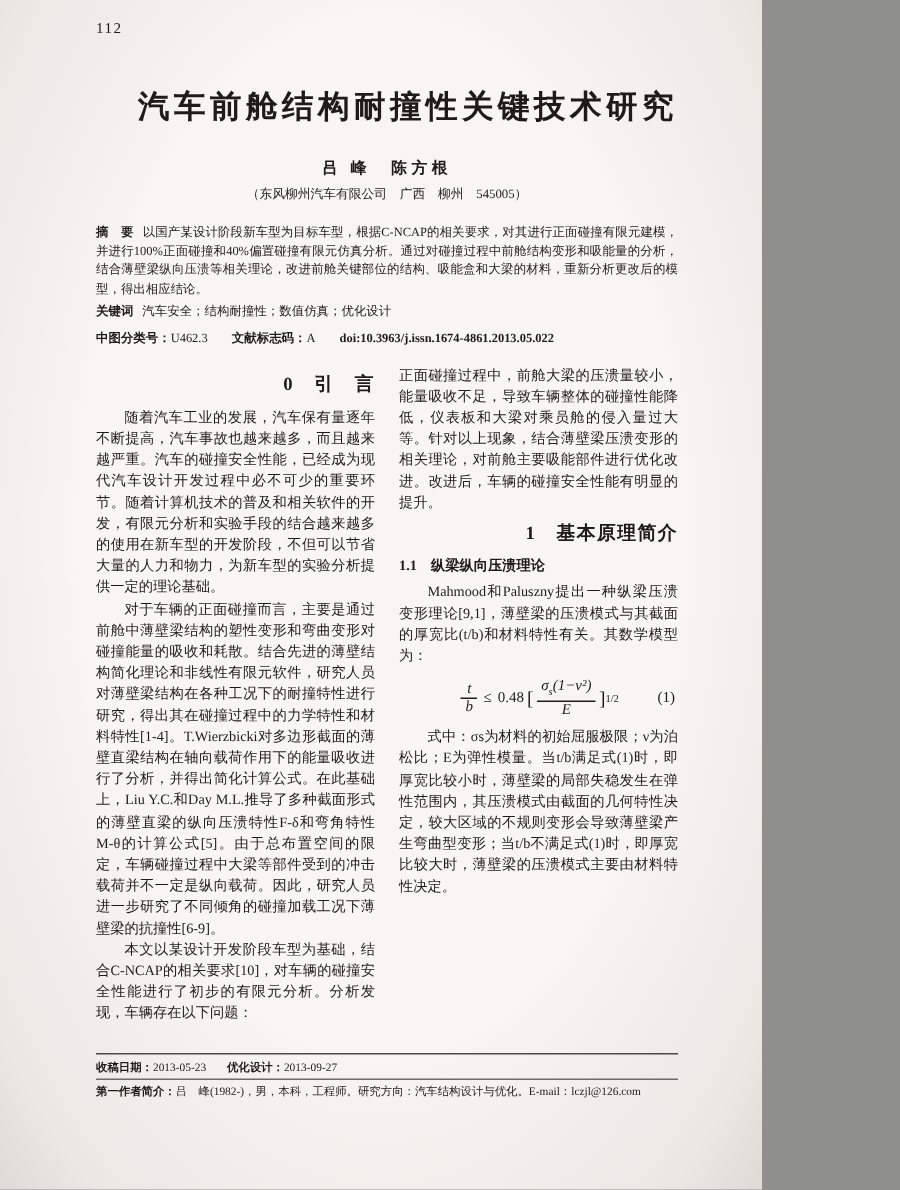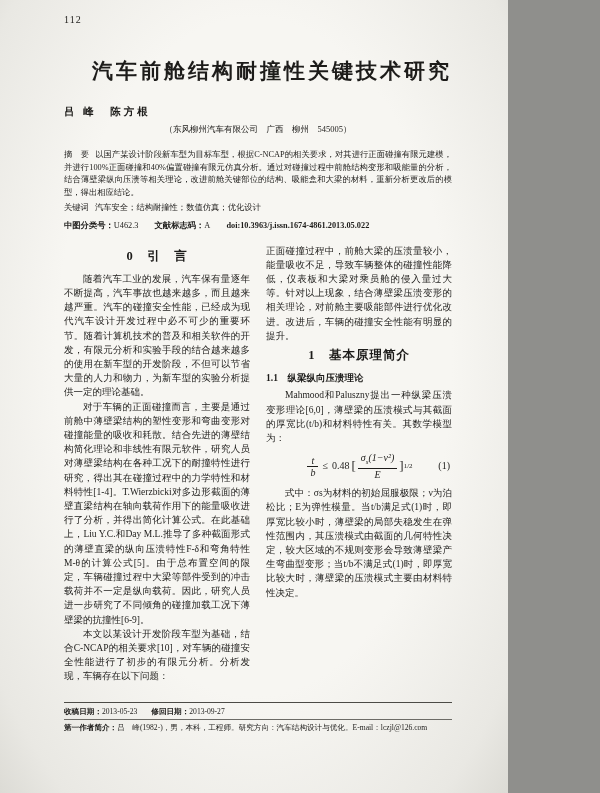--- a/index.html
+++ b/index.html
@@ -24,46 +24,46 @@
   .page-num { font-size:10px; letter-spacing:1px; }
   .journal-info { font-size:7.5px; font-weight:bold; letter-spacing:0.5px; white-space:nowrap; }
   .journal-info .seg { margin-left:6px; }
   .journal-info .seg-dark { background:#33322d; color:#c9c8c0; padding:0 2px; }
   
   .title {
     margin-top:32px; text-align:right;
     font-size:21px; font-weight:bold; letter-spacing:3px;
   }
   .authors {
-    margin-top:20px; text-align:left;
+    margin-top:20px; text-align:center;
     font-size:10.5px; font-weight:bold; letter-spacing:3px;
   }
   .affiliation { margin-top:5px; text-align:center; font-size:8.5px; }
   
   .abstract {
     margin-top:13px; font-size:8.3px; line-height:12.6px; text-align:justify;
   }
-  .abstract .label, .keywords .label { font-weight:normal; margin-right:6px;margin-top:10px; }
+  .abstract .label, .keywords .label { font-weight:bold; margin-right:6px;margin-top:10px; }
   .keywords { margin-top:3px; font-size:8.3px; line-height:12.6px; }
   .meta-line { margin-top:5px; font-size:8.3px; line-height:12.6px; }
   .meta-line .lbl { font-weight:bold; }
   .meta-line .gap { display:inline-block; width:14px; }
   
   .columns {
     margin-top:11px;
     display:flex; gap:16px;
     height:452px; overflow:hidden;
     font-size:9.5px; line-height:14.2px; text-align:justify;
   }
   .col { flex:1; min-width:0; }
   .col p { text-indent:2em; }
   .col p.no-indent { text-indent:0; }
   h2.section-h {
     font-size:12.5px; font-weight:bold; letter-spacing:1px;
-    margin:5px 0 9px; text-align:center;
+    margin:5px 0 9px; text-align:right;
   }
   h2.section-h.mid { }
   h3.subsection-h { font-size:9.5px; font-weight:bold; margin:4px 0 3px; }
   
   .formula {
     margin:7px 0 6px;
     display:flex; align-items:center; justify-content:center;
     position:relative; font-size:10px; font-style:italic;
   }
   .frac { display:inline-flex; flex-direction:column; text-align:center; vertical-align:middle; margin:0 2px; }
@@ -116,21 +116,21 @@
       <h2 class="section-h">0　引　言</h2>
       <p>随着汽车工业的发展，汽车保有量逐年不断提高，汽车事故也越来越多，而且越来越严重。汽车的碰撞安全性能，已经成为现代汽车设计开发过程中必不可少的重要环节。随着计算机技术的普及和相关软件的开发，有限元分析和实验手段的结合越来越多的使用在新车型的开发阶段，不但可以节省大量的人力和物力，为新车型的实验分析提供一定的理论基础。</p>
       <p>对于车辆的正面碰撞而言，主要是通过前舱中薄壁梁结构的塑性变形和弯曲变形对碰撞能量的吸收和耗散。结合先进的薄壁结构简化理论和非线性有限元软件，研究人员对薄壁梁结构在各种工况下的耐撞特性进行研究，得出其在碰撞过程中的力学特性和材料特性[1-4]。T.Wierzbicki对多边形截面的薄壁直梁结构在轴向载荷作用下的能量吸收进行了分析，并得出简化计算公式。在此基础上，Liu Y.C.和Day M.L.推导了多种截面形式的薄壁直梁的纵向压溃特性F-δ和弯角特性M-θ的计算公式[5]。由于总布置空间的限定，车辆碰撞过程中大梁等部件受到的冲击载荷并不一定是纵向载荷。因此，研究人员进一步研究了不同倾角的碰撞加载工况下薄壁梁的抗撞性[6-9]。</p>
       <p>本文以某设计开发阶段车型为基础，结合C-NCAP的相关要求[10]，对车辆的碰撞安全性能进行了初步的有限元分析。分析发现，车辆存在以下问题：</p>
     </div>
 
     <div class="col">
       <p class="no-indent">正面碰撞过程中，前舱大梁的压溃量较小，能量吸收不足，导致车辆整体的碰撞性能降低，仪表板和大梁对乘员舱的侵入量过大等。针对以上现象，结合薄壁梁压溃变形的相关理论，对前舱主要吸能部件进行优化改进。改进后，车辆的碰撞安全性能有明显的提升。</p>
       <h2 class="section-h mid">1　基本原理简介</h2>
       <h3 class="subsection-h">1.1　纵梁纵向压溃理论</h3>
-      <p>Mahmood和Paluszny提出一种纵梁压溃变形理论[6,0]，薄壁梁的压溃模式与其截面的厚宽比(t/b)和材料特性有关。其数学模型为：</p>
+      <p>Mahmood和Paluszny提出一种纵梁压溃变形理论[9,1]，薄壁梁的压溃模式与其截面的厚宽比(t/b)和材料特性有关。其数学模型为：</p>
 
       <div class="formula">
         <span class="frac">
           <span class="fnum">t</span>
           <span class="fden">b</span>
         </span>
         <span class="rel">≤</span>
         <span class="coef">0.48</span>
         <span class="brk">[</span>
         <span class="frac">
@@ -143,20 +143,20 @@
       </div>
 
       <p>式中：σs为材料的初始屈服极限；ν为泊松比；E为弹性模量。当t/b满足式(1)时，即厚宽比较小时，薄壁梁的局部失稳发生在弹性范围内，其压溃模式由截面的几何特性决定，较大区域的不规则变形会导致薄壁梁产生弯曲型变形；当t/b不满足式(1)时，即厚宽比较大时，薄壁梁的压溃模式主要由材料特性决定。</p>
     </div>
 
   </div>
 
   <div class="page-footer">
     <div class="footer-line1">
       <span class="lbl">收稿日期：</span><span>2013-05-23</span><span class="sp"></span>
-      <span class="lbl">修回日期：</span><span>2013-09-27</span>
+      <span class="lbl">优化设计：</span><span>2013-09-27</span>
     </div>
     <div class="footer-line2">
       <span class="lbl">第一作者简介：</span><span>吕　峰(1982-)，男，本科，工程师。研究方向：汽车结构设计与优化。E-mail：lczjl@126.com</span>
     </div>
   </div>
 
 </div>
 
 </body></html>

